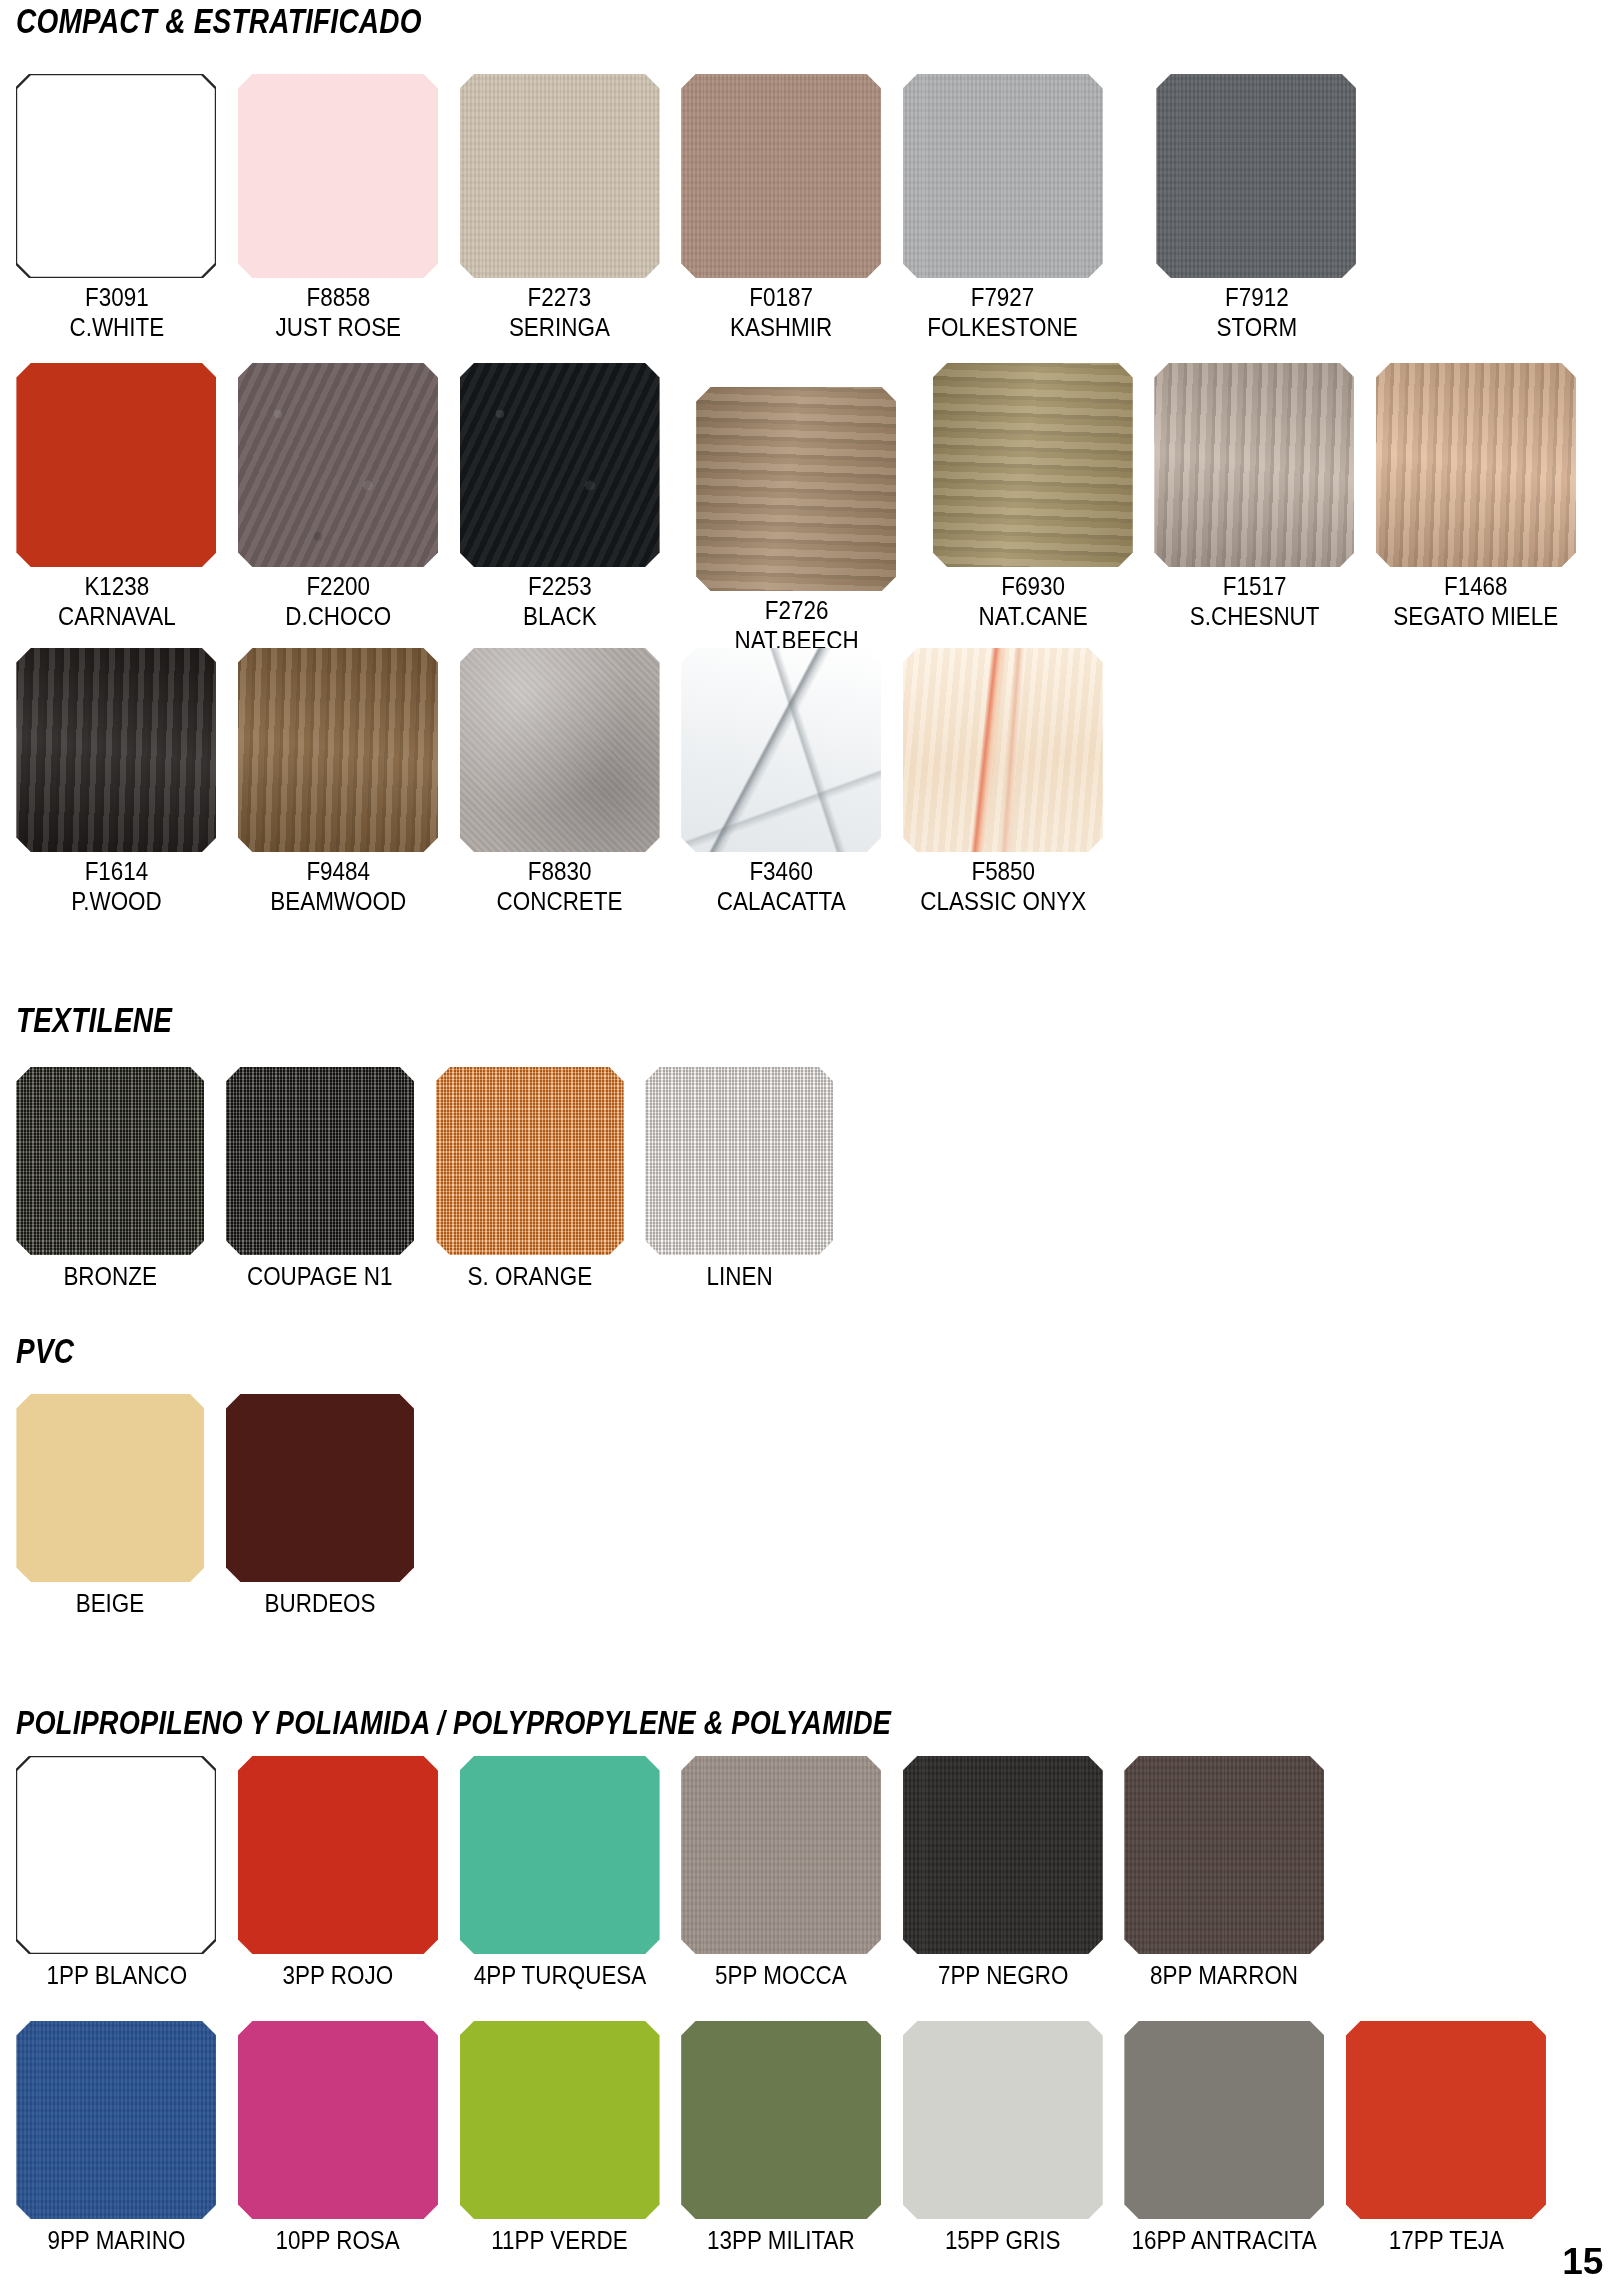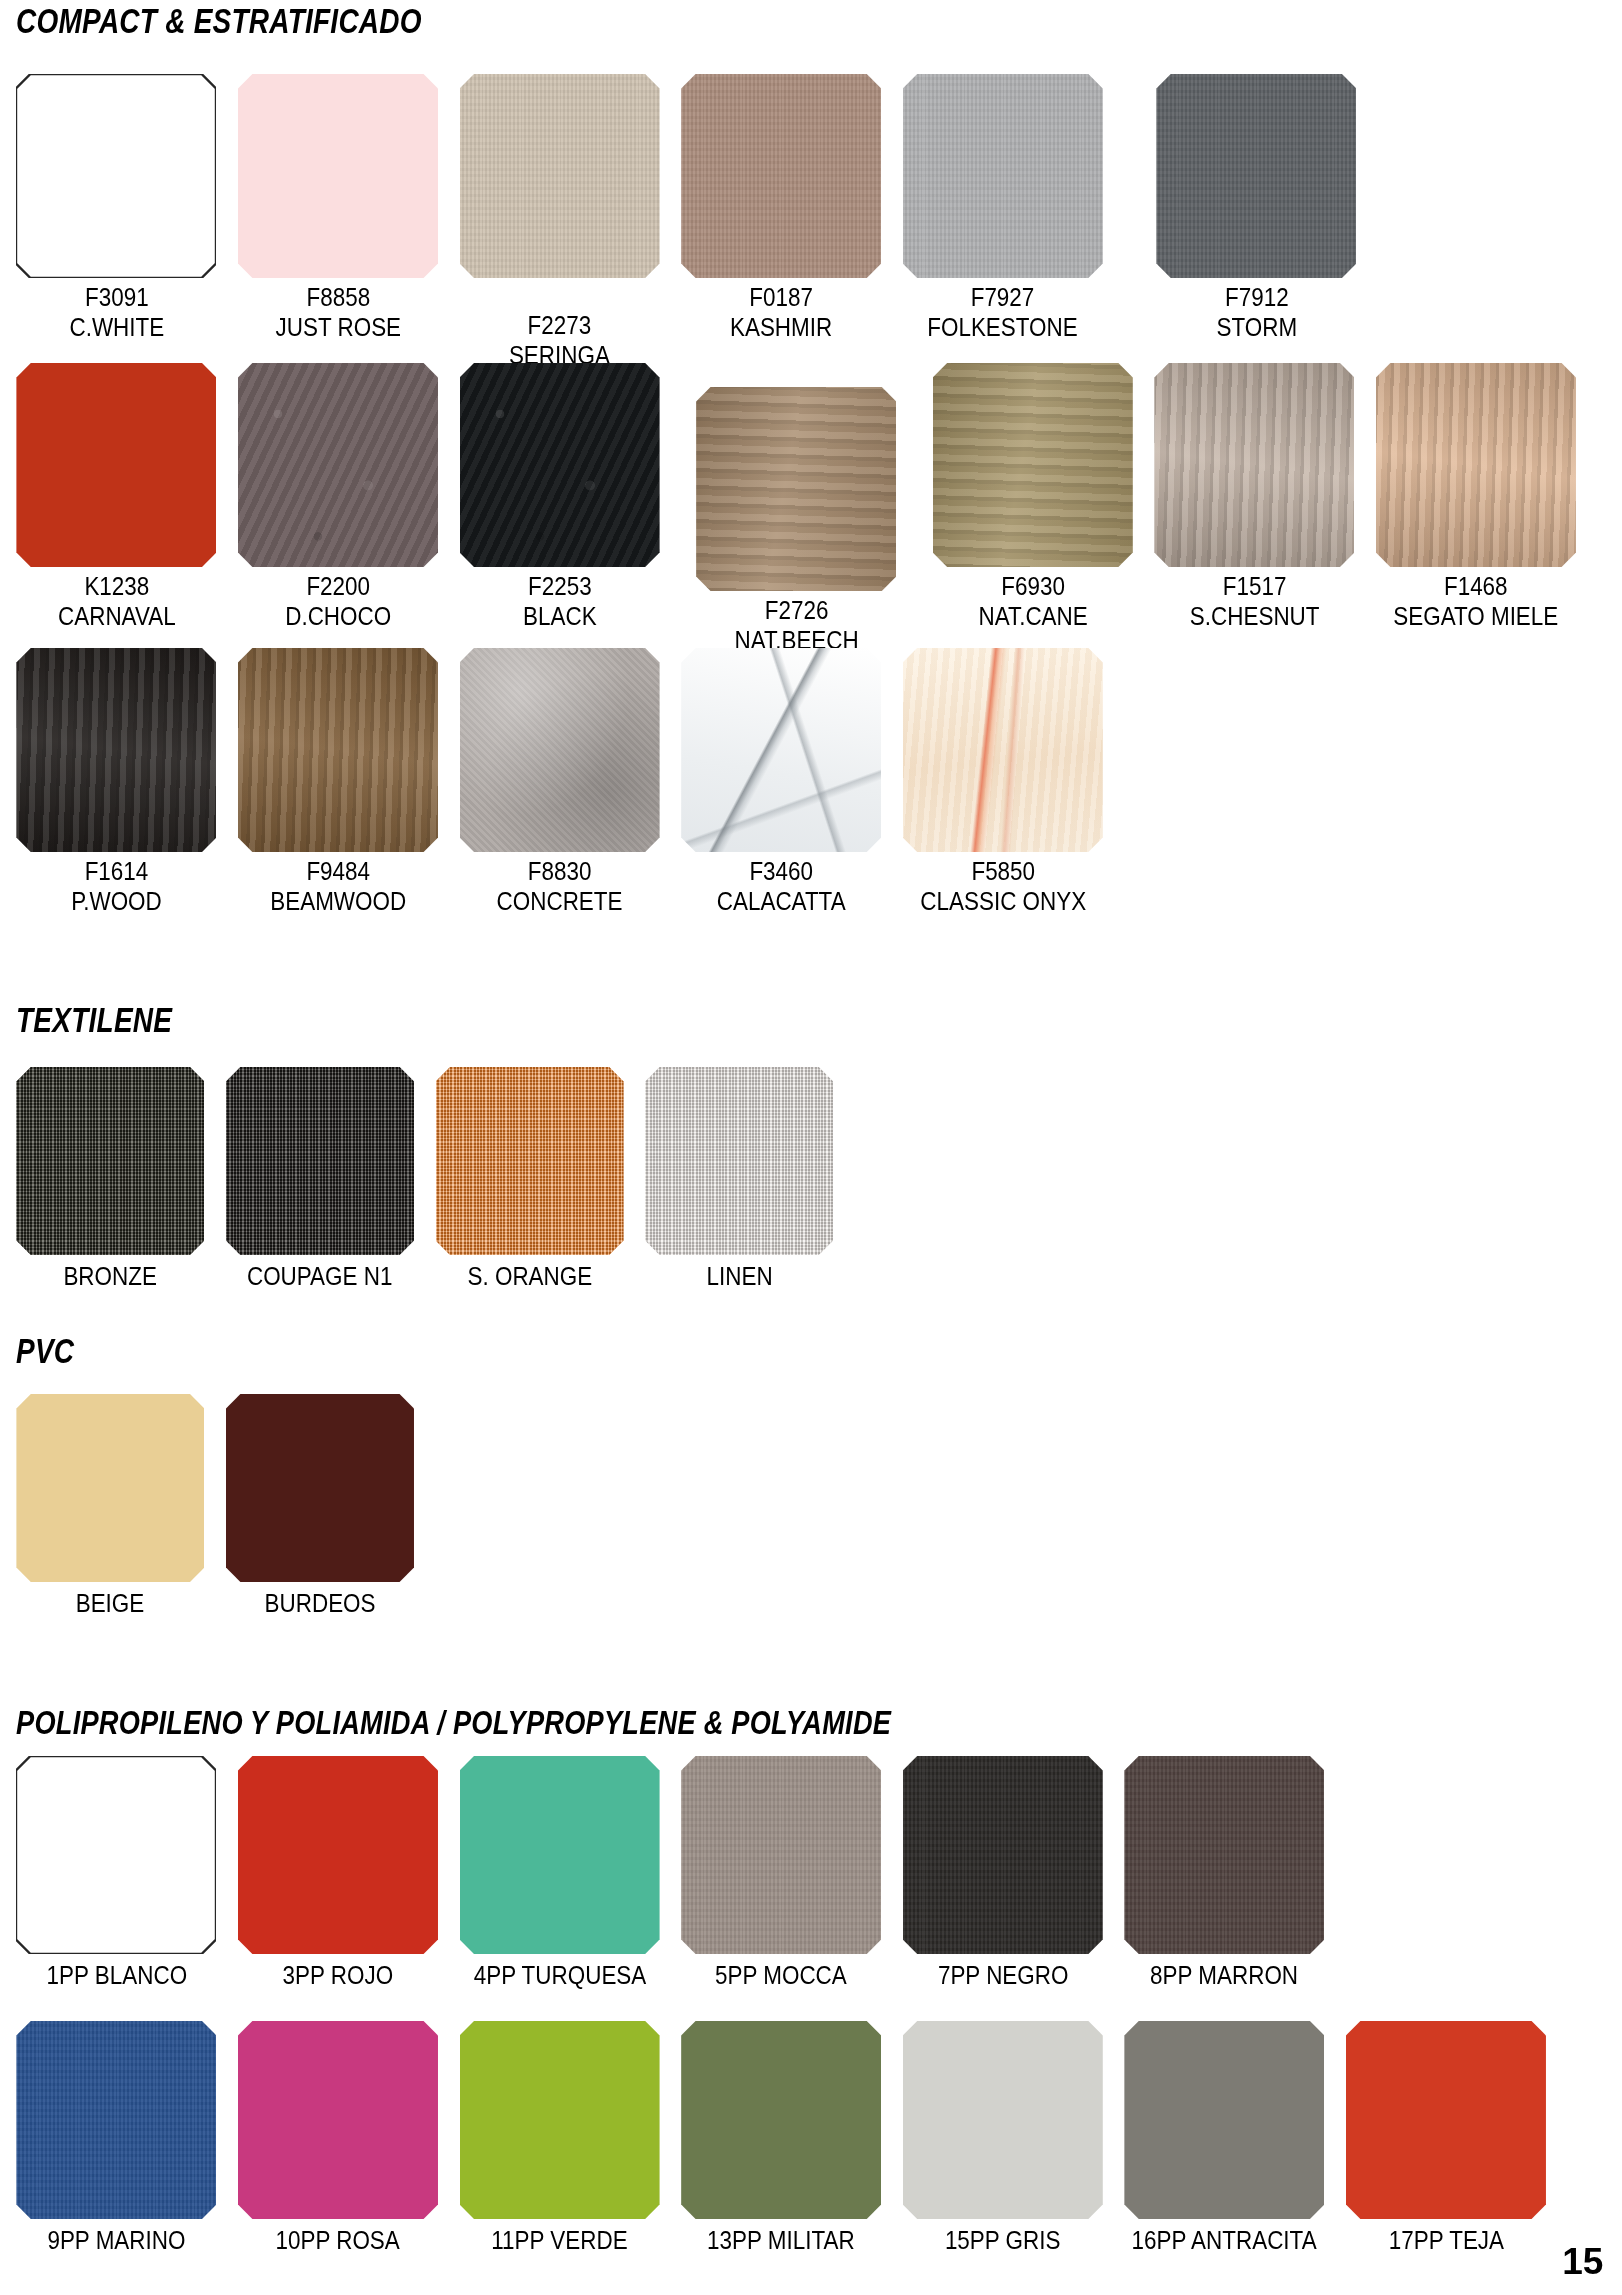--- a/index.html
+++ b/index.html
@@ -89,21 +89,21 @@
           <span class="nm">C.WHITE</span>
         </div>
       </div>
       <div class="cell" style="width: 200px;">
         <div class="chip" style="width: 200px; height: 204px; background: rgb(251, 222, 223);"></div>
         <div class="lbl">
           <span class="code">F8858</span>
           <span class="nm">JUST ROSE</span>
         </div>
       </div>
-      <div class="cell" style="width: 200px; gap: 28px;">
+      <div class="cell" style="width: 200px;">
         <div class="chip" style="width: 200px; height: 204px; background: repeating-linear-gradient(90deg, rgba(255, 255, 255, 0.055) 0px, rgba(255, 255, 255, 0.055) 2px, rgba(0, 0, 0, 0.055) 2px, rgba(0, 0, 0, 0.055) 3.9px), repeating-linear-gradient(0deg, rgba(255, 255, 255, 0.03) 0px, rgba(255, 255, 255, 0.03) 3.3px, rgba(0, 0, 0, 0.03) 3.3px, rgba(0, 0, 0, 0.03) 6.5px), rgb(207, 195, 178);"></div>
         <div class="lbl">
           <span class="code">F2273</span>
           <span class="nm">SERINGA</span>
         </div>
       </div>
       <div class="cell" style="width: 200px;">
         <div class="chip" style="width: 200px; height: 204px; background: repeating-linear-gradient(90deg, rgba(255, 255, 255, 0.055) 0px, rgba(255, 255, 255, 0.055) 2px, rgba(0, 0, 0, 0.055) 2px, rgba(0, 0, 0, 0.055) 3.9px), repeating-linear-gradient(0deg, rgba(255, 255, 255, 0.03) 0px, rgba(255, 255, 255, 0.03) 3.3px, rgba(0, 0, 0, 0.03) 3.3px, rgba(0, 0, 0, 0.03) 6.5px), rgb(171, 141, 125);"></div>
         <div class="lbl">
           <span class="code">F0187</span>

